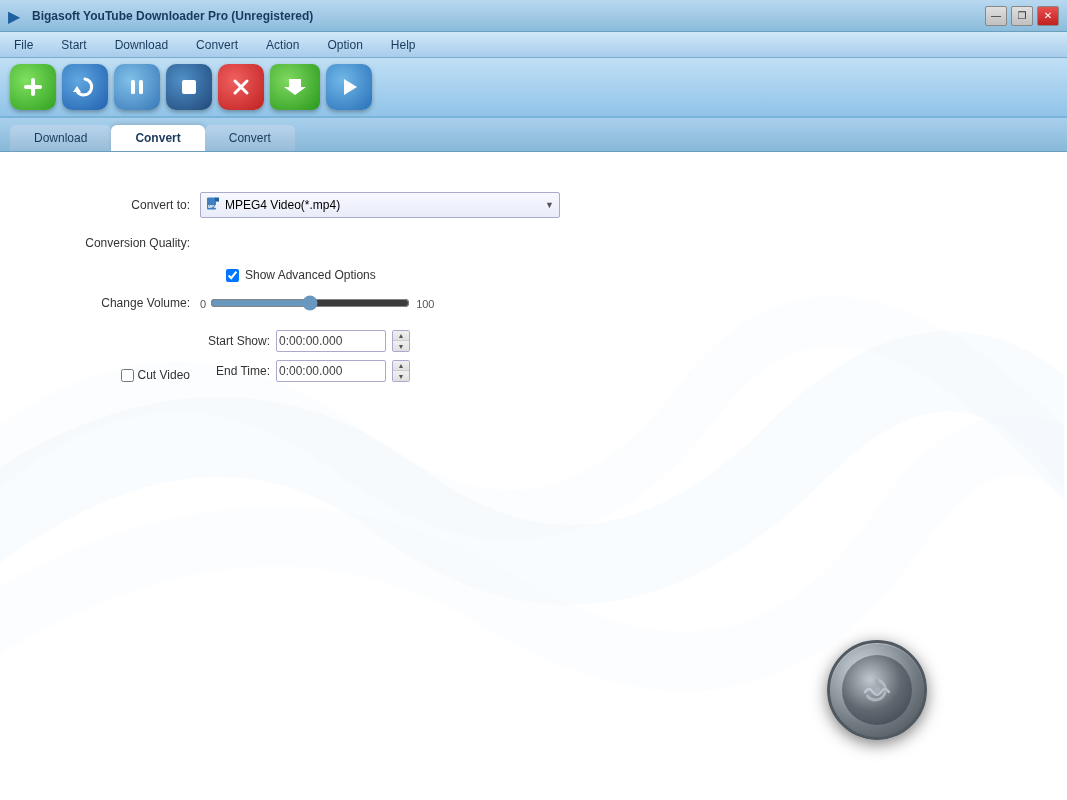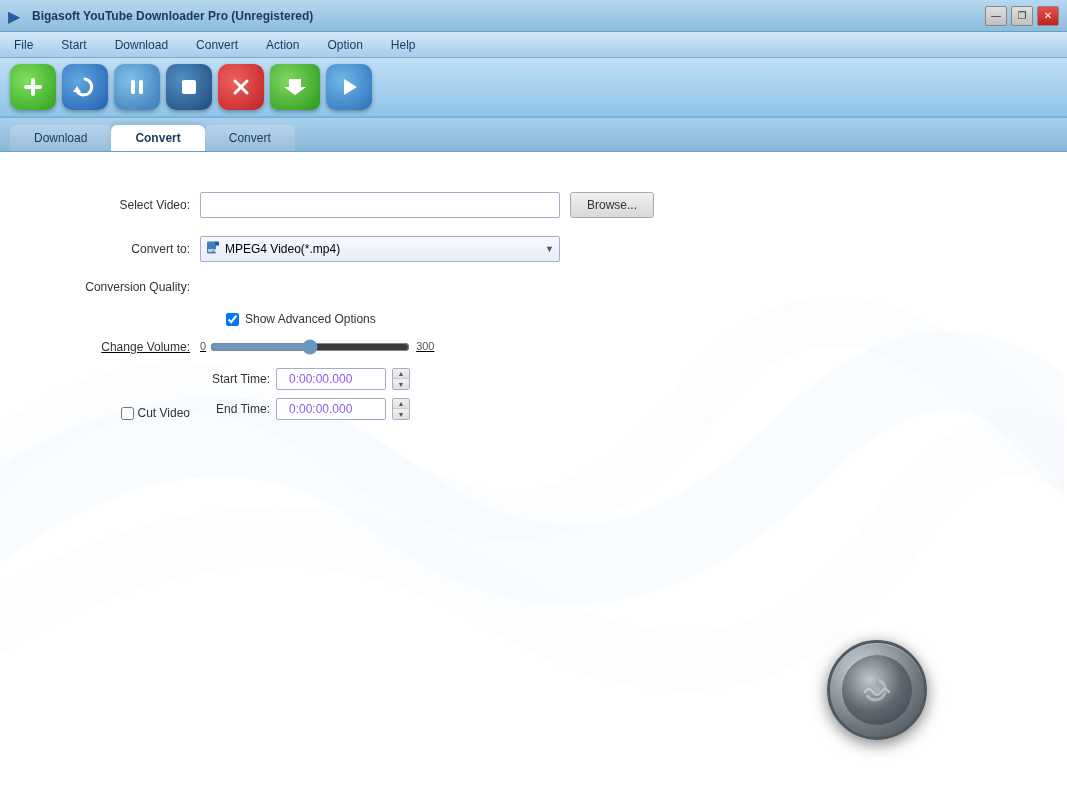--- a/index.html
+++ b/index.html
@@ -255,23 +255,22 @@
       padding-left: 16px;
     }
     .cb-label {
       font-size: 12px;
       color: #333;
     }
 
     
     .volume-row {
       display: flex;
-      align-items: flex-start;
-      margin-bottom: 14px;
-      text-decoration: underline;
+      align-items: flex-end;
+      margin-bottom: 20px;
     }
     .volume-label {
       width: 140px;
       text-align: right;
       padding-right: 10px;
       color: #333;
       font-size: 12px;
     }
     .volume-min {
       font-size: 11px;
@@ -322,23 +321,23 @@
       font-size: 12px;
       color: #333;
       width: 70px;
       text-align: right;
     }
     .time-input {
       width: 110px;
       height: 22px;
       border: 1px solid #aac;
       border-radius: 2px;
-      padding: 2px 12px;
-      font-size: 12px;
-      color: #8b5cf6;
+      padding: 2px 2px;
+      font-size: 12px;
+      color: #404040;
       background: white;
     }
     .time-spin {
       display: flex;
       flex-direction: column;
       border: 1px solid #aac;
       border-radius: 2px;
       overflow: hidden;
     }
     .spin-up, .spin-down {
@@ -463,25 +462,20 @@
 <div class="main-content">
 
   <svg class="wave-bg" viewBox="0 0 1067 650" preserveAspectRatio="none">
     <path d="M-50 400 Q200 200 400 350 T800 300 T1150 400" stroke="#a0c8e8" stroke-width="80" fill="none" opacity="0.4"></path>
     <path d="M-50 500 Q250 300 500 450 T900 380 T1200 500" stroke="#b0d4f0" stroke-width="60" fill="none" opacity="0.3"></path>
     <path d="M-50 350 Q150 150 350 300 T700 250 T1100 350" stroke="#90bce0" stroke-width="50" fill="none" opacity="0.25"></path>
   </svg>
 
   <div class="form-area">
 
-    <div class="form-row">
-      <label class="form-label">Select Video:</label>
-      <input class="form-input" type="text" value="" style="">
-      <button class="browse-btn">Browse...</button>
-    </div>
 
     <div class="form-row">
       <label class="form-label">Convert to:</label>
       <div class="select-wrapper">
         <span style="position:absolute;left:6px;top:50%;transform:translateY(-50%);pointer-events:none;z-index:2;">
           <svg width="14" height="14" viewBox="0 0 14 14">
             <rect x="1" y="1" width="9" height="12" rx="1" fill="#4080c0"></rect>
             <polygon points="9,1 13,5 9,5" fill="#a0b8d8"></polygon>
             <rect x="9" y="1" width="4" height="4" rx="0" fill="#2060a0"></rect>
             <text x="2" y="11" font-size="4" fill="white" font-weight="bold">MP4</text>
@@ -503,31 +497,31 @@
 
     <div class="checkbox-row">
       <input type="checkbox" checked="" id="advancedCb" style="">
       <label class="cb-label" for="advancedCb">Show Advanced Options</label>
     </div>
 
     <div class="volume-row">
       <label class="volume-label">Change Volume:</label>
       <span class="volume-min">0</span>
       <input type="range" class="volume-slider" min="0" max="200" value="100" style="">
-      <span class="volume-max">300</span>
+      <span class="volume-max">100</span>
     </div>
 
     <div class="cut-row">
       <div class="cut-check-col">
         <input type="checkbox" id="cutCb" style="">
         <label class="cut-label-text" for="cutCb">Cut Video</label>
       </div>
       <div class="time-rows">
         <div class="time-row">
-          <span class="time-label">Start Time:</span>
+          <span class="time-label">Start Show:</span>
           <input type="text" class="time-input" value="0:00:00.000" style="">
           <div class="time-spin">
             <button class="spin-up">▲</button>
             <button class="spin-down">▼</button>
           </div>
         </div>
         <div class="time-row">
           <span class="time-label">End Time:</span>
           <input type="text" class="time-input" value="0:00:00.000" style="">
           <div class="time-spin">

